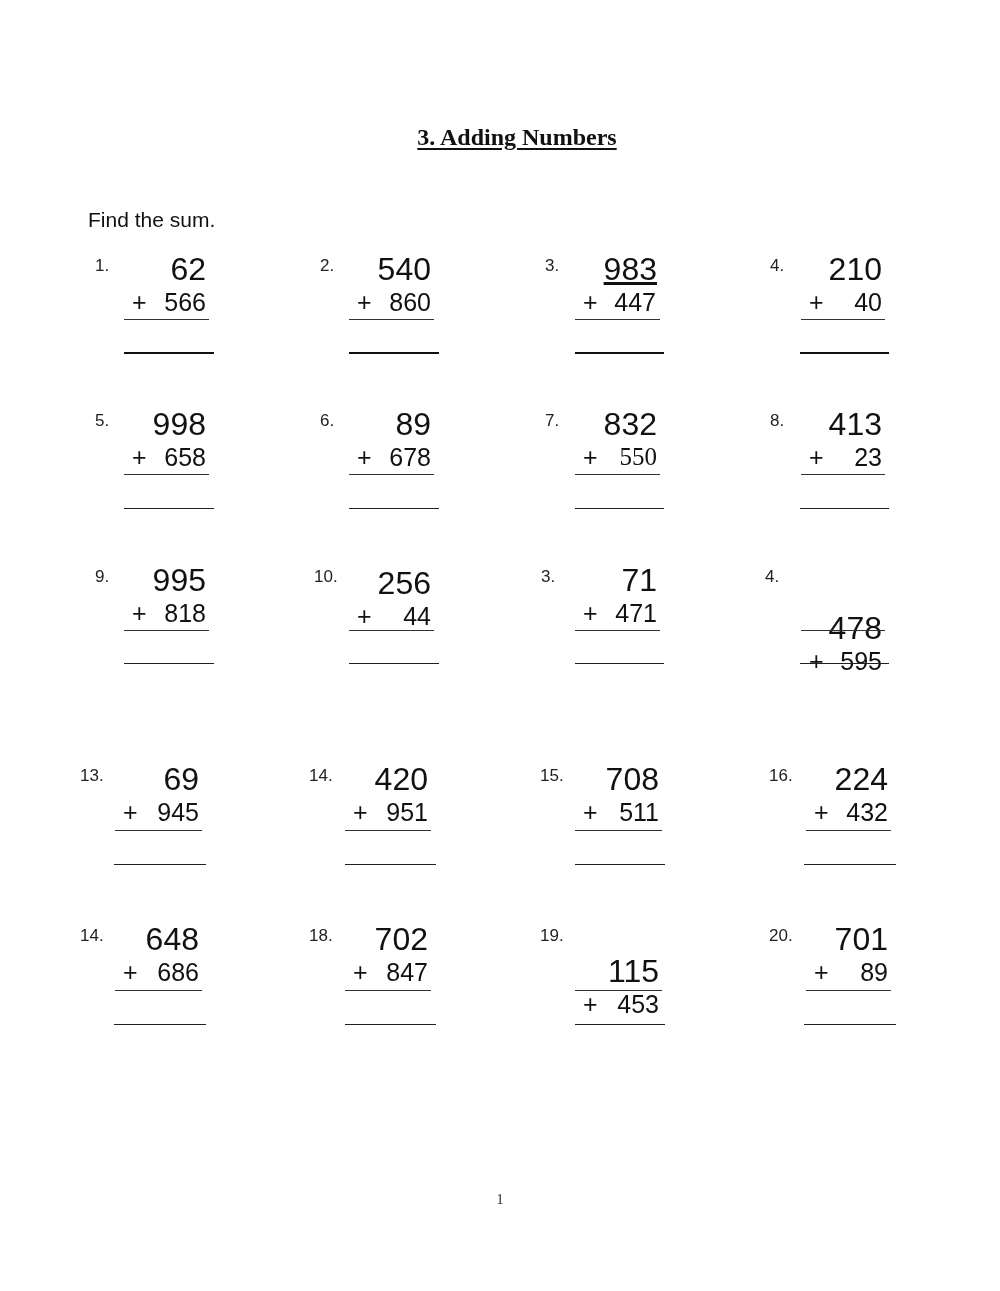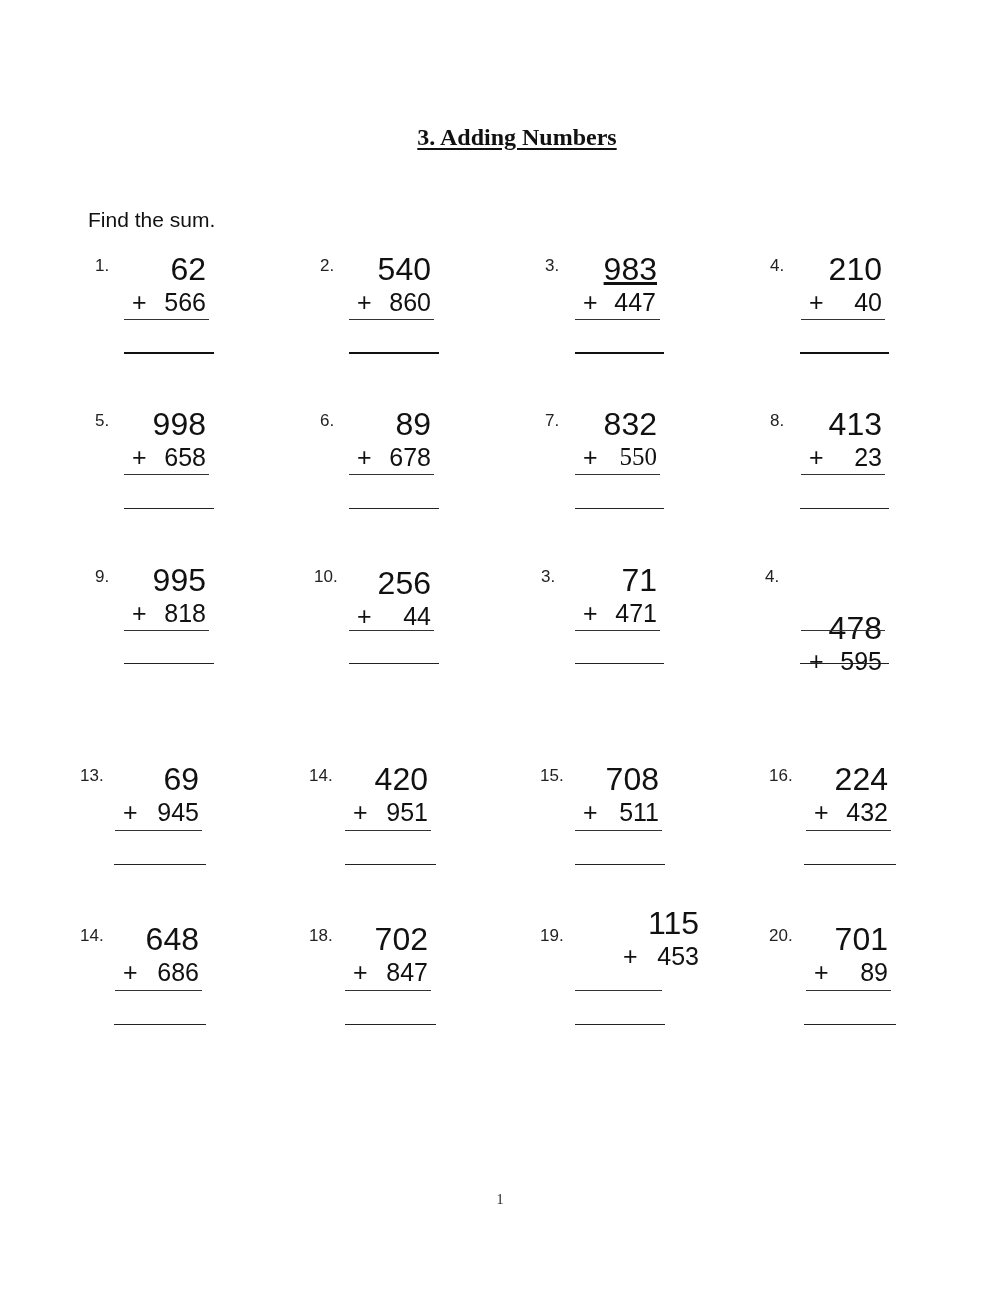--- a/index.html
+++ b/index.html
@@ -221,21 +221,21 @@
         <div class="addend-box" style="left: 345px; width: 86px; top: 924px;">
           <div class="top" style="right: 3px;">702</div>
           <div class="plus" style="left: 8px;">+</div>
           <div class="bottom" style="right: 3px;">847</div>
         </div>
         <div class="sum-line" style="left: 345px; width: 86px; top: 990px;"></div>
         <div class="answer-line" style="left: 345px; width: 91px; top: 1024px;"></div>
       </div>
       <div>
         <div class="num" style="position: absolute; left: 540px; top: 926px;">19.</div>
-        <div class="addend-box" style="left: 575px; width: 87px; top: 908px; margin-left: 40px;">
+        <div class="addend-box" style="left: 575px; width: 87px; top: 956px;">
           <div class="top" style="right: 3px;">115</div>
           <div class="plus" style="left: 8px;">+</div>
           <div class="bottom" style="right: 3px;">453</div>
         </div>
         <div class="sum-line" style="left: 575px; width: 87px; top: 990px;"></div>
         <div class="answer-line" style="left: 575px; width: 90px; top: 1024px;"></div>
       </div>
       <div>
         <div class="num" style="position: absolute; left: 769px; top: 926px;">20.</div>
         <div class="addend-box" style="left: 806px; width: 85px; top: 924px;">

